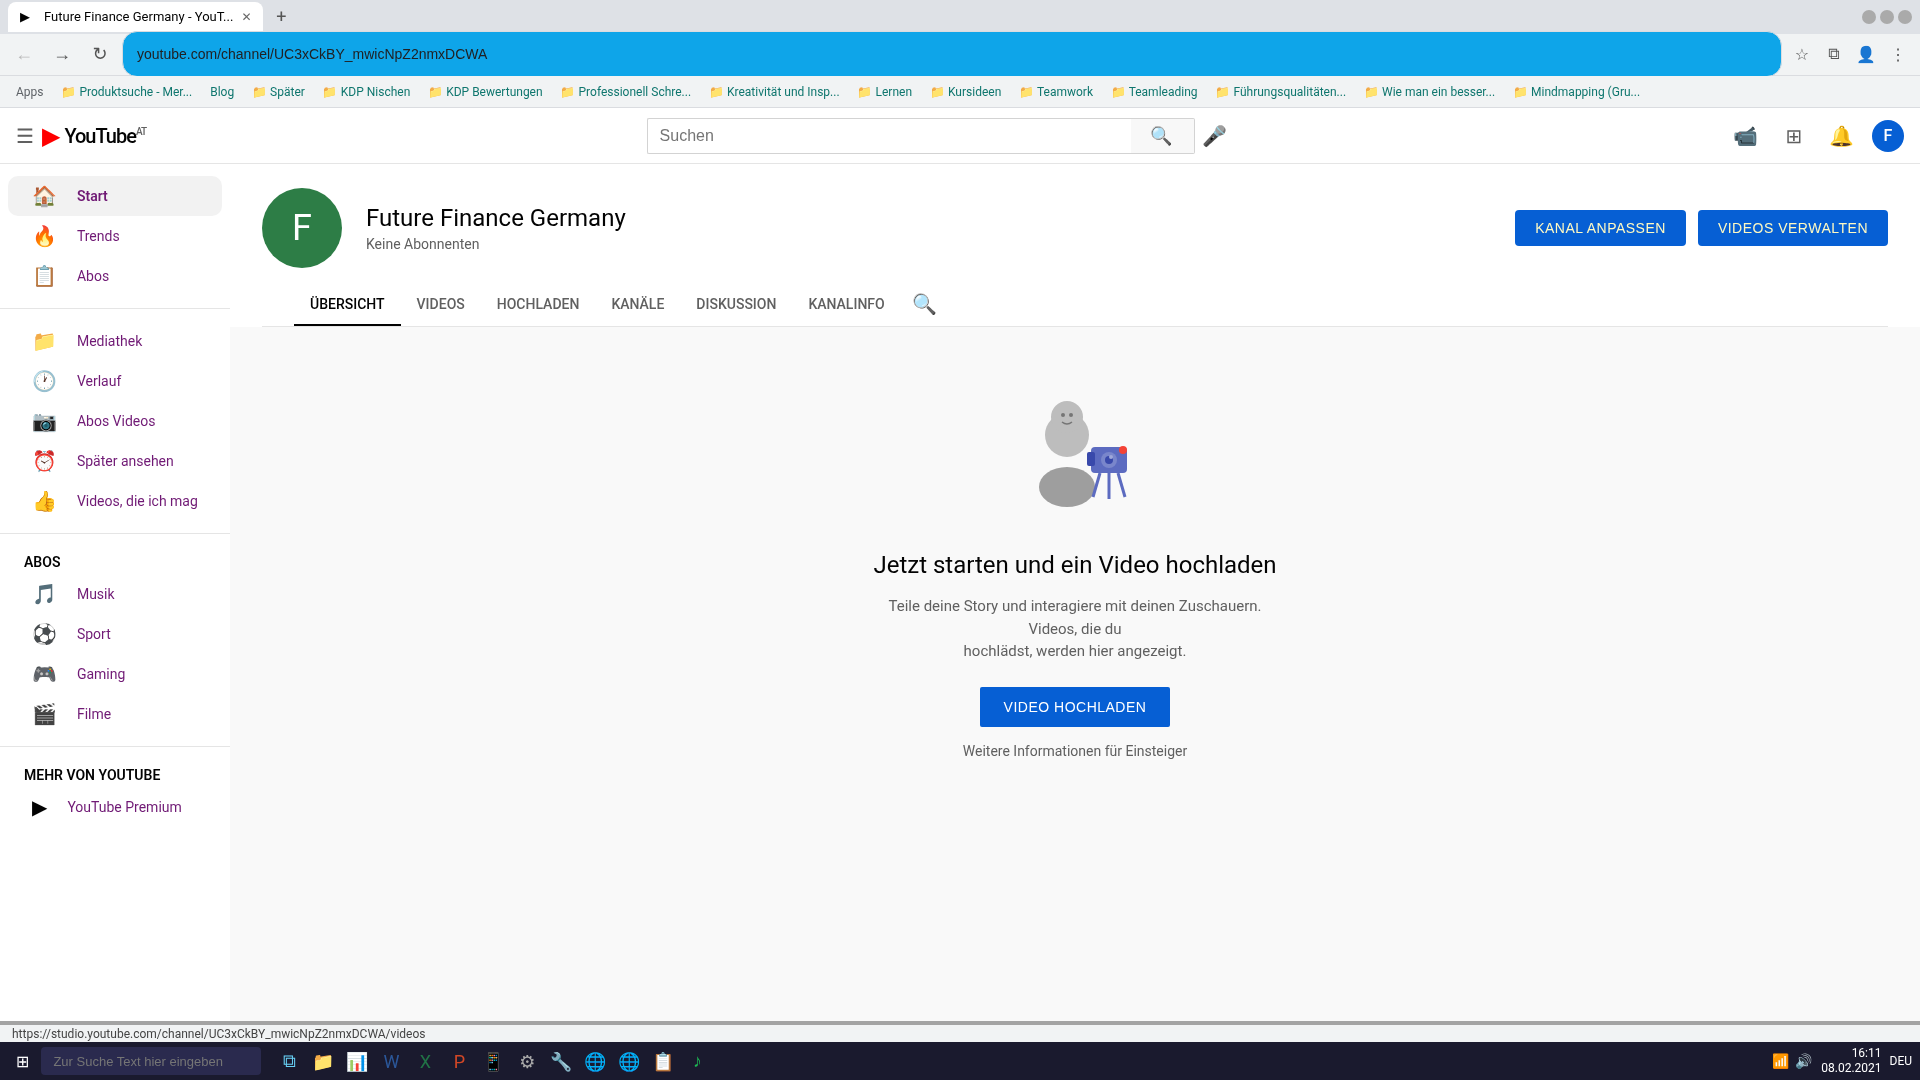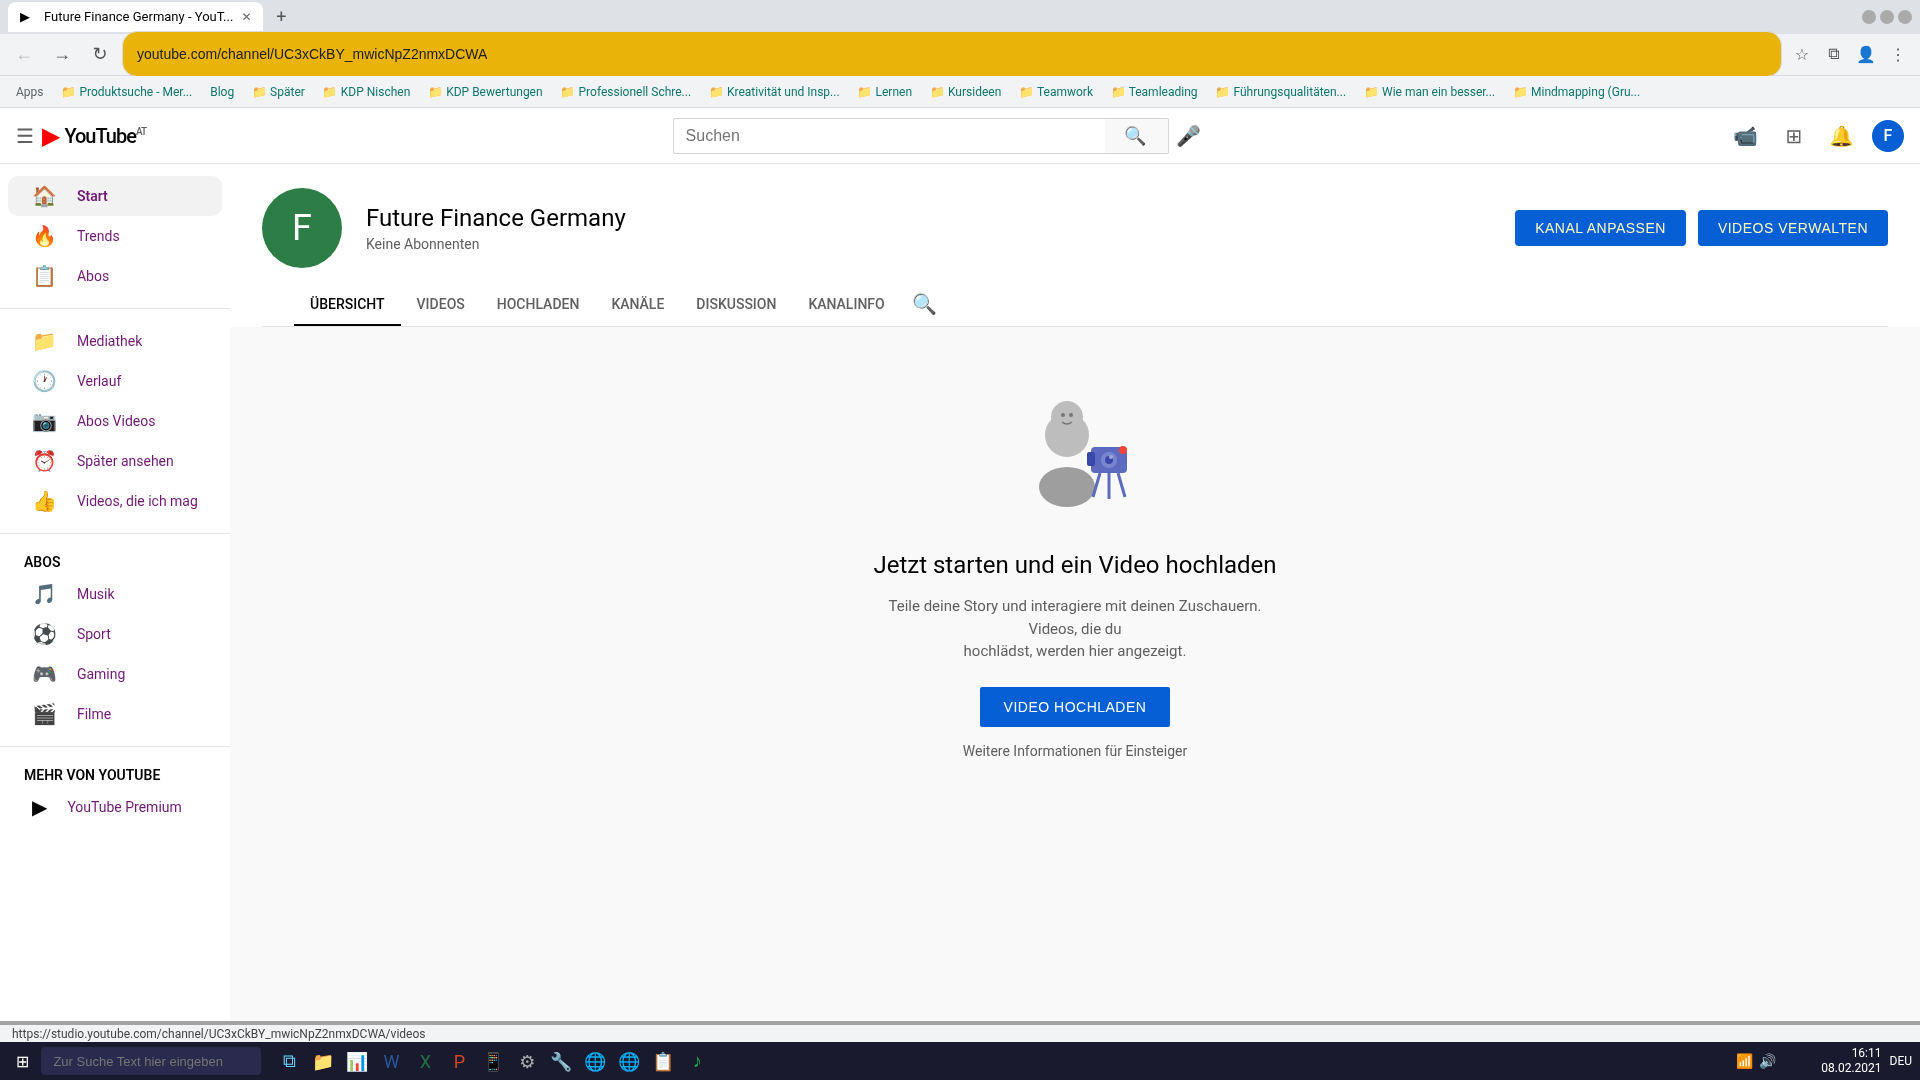--- a/index.html
+++ b/index.html
@@ -45,21 +45,21 @@
       gap: 6px;
       border-bottom: 1px solid #dadce0;
     }
     .nav-btn { background: none; border: none; cursor: pointer; color: #555; font-size: 18px; width: 32px; height: 32px; display: flex; align-items: center; justify-content: center; border-radius: 50%; }
     .nav-btn.disabled { color: #bbb; cursor: default; }
     .address-bar {
       flex: 1;
       height: 46px;
       border: none;
       border-radius: 15px;
-      background: #eab308;
+      background: #0ea5e9;
       padding: 0 14px;
       font-size: 14px;
       outline: none;
       border: 1px solid #dadce0;
       color: #202124;
     }
     .toolbar-right { display: flex; align-items: center; gap: 4px; }
     .toolbar-icon-btn { background: none; border: none; cursor: pointer; color: #555; font-size: 16px; width: 28px; height: 28px; display: flex; align-items: center; justify-content: center; border-radius: 50%; }
 
     
@@ -102,21 +102,21 @@
       z-index: 100;
     }
     .yt-logo-area { display: flex; align-items: center; gap: 8px; margin-right: 20px; }
     .hamburger { font-size: 20px; cursor: pointer; color: #606060; }
     .yt-logo { display: flex; align-items: center; gap: 4px; }
     .yt-logo-icon { color: #ff0000; font-size: 24px; }
     .yt-logo-text { font-size: 20px; font-weight: 500; letter-spacing: -1px; }
     .yt-country { font-size: 10px; color: #606060; vertical-align: super; }
 
     .yt-search-area { flex: 1; display: flex; align-items: center; justify-content: center; }
-    .search-box { display: flex; height: 36px; width: 496px; }
+    .search-box { display: flex; height: 36px; width: 548px; }
     .search-input {
       flex: 1;
       border: 1px solid #d3d3d3;
       border-right: none;
       border-radius: 2px 0 0 2px;
       padding: 0 12px;
       font-size: 16px;
       outline: none;
       color: #111;
     }
@@ -303,21 +303,21 @@
       border-radius: 4px;
       color: #aaa;
       padding: 4px 12px;
       font-size: 13px;
       width: 220px;
       height: 28px;
     }
     .taskbar-apps { display: flex; align-items: center; gap: 2px; margin-left: 8px; }
     .taskbar-app { width: 32px; height: 32px; display: flex; align-items: center; justify-content: center; border-radius: 4px; cursor: pointer; font-size: 18px; }
     .taskbar-right { margin-left: auto; display: flex; align-items: center; gap: 8px; color: #fff; font-size: 12px; }
-    .taskbar-time { text-align: right; line-height: 1.3; margin-left: 36px; }
+    .taskbar-time { text-align: right; line-height: 1.3; }
     .taskbar-icons { display: flex; gap: 6px; font-size: 14px; }
 
     
     .illustration-svg { width: 160px; height: 140px; }
   </style>
 </head>
 <body>
 
 <div class="browser-frame">
 

